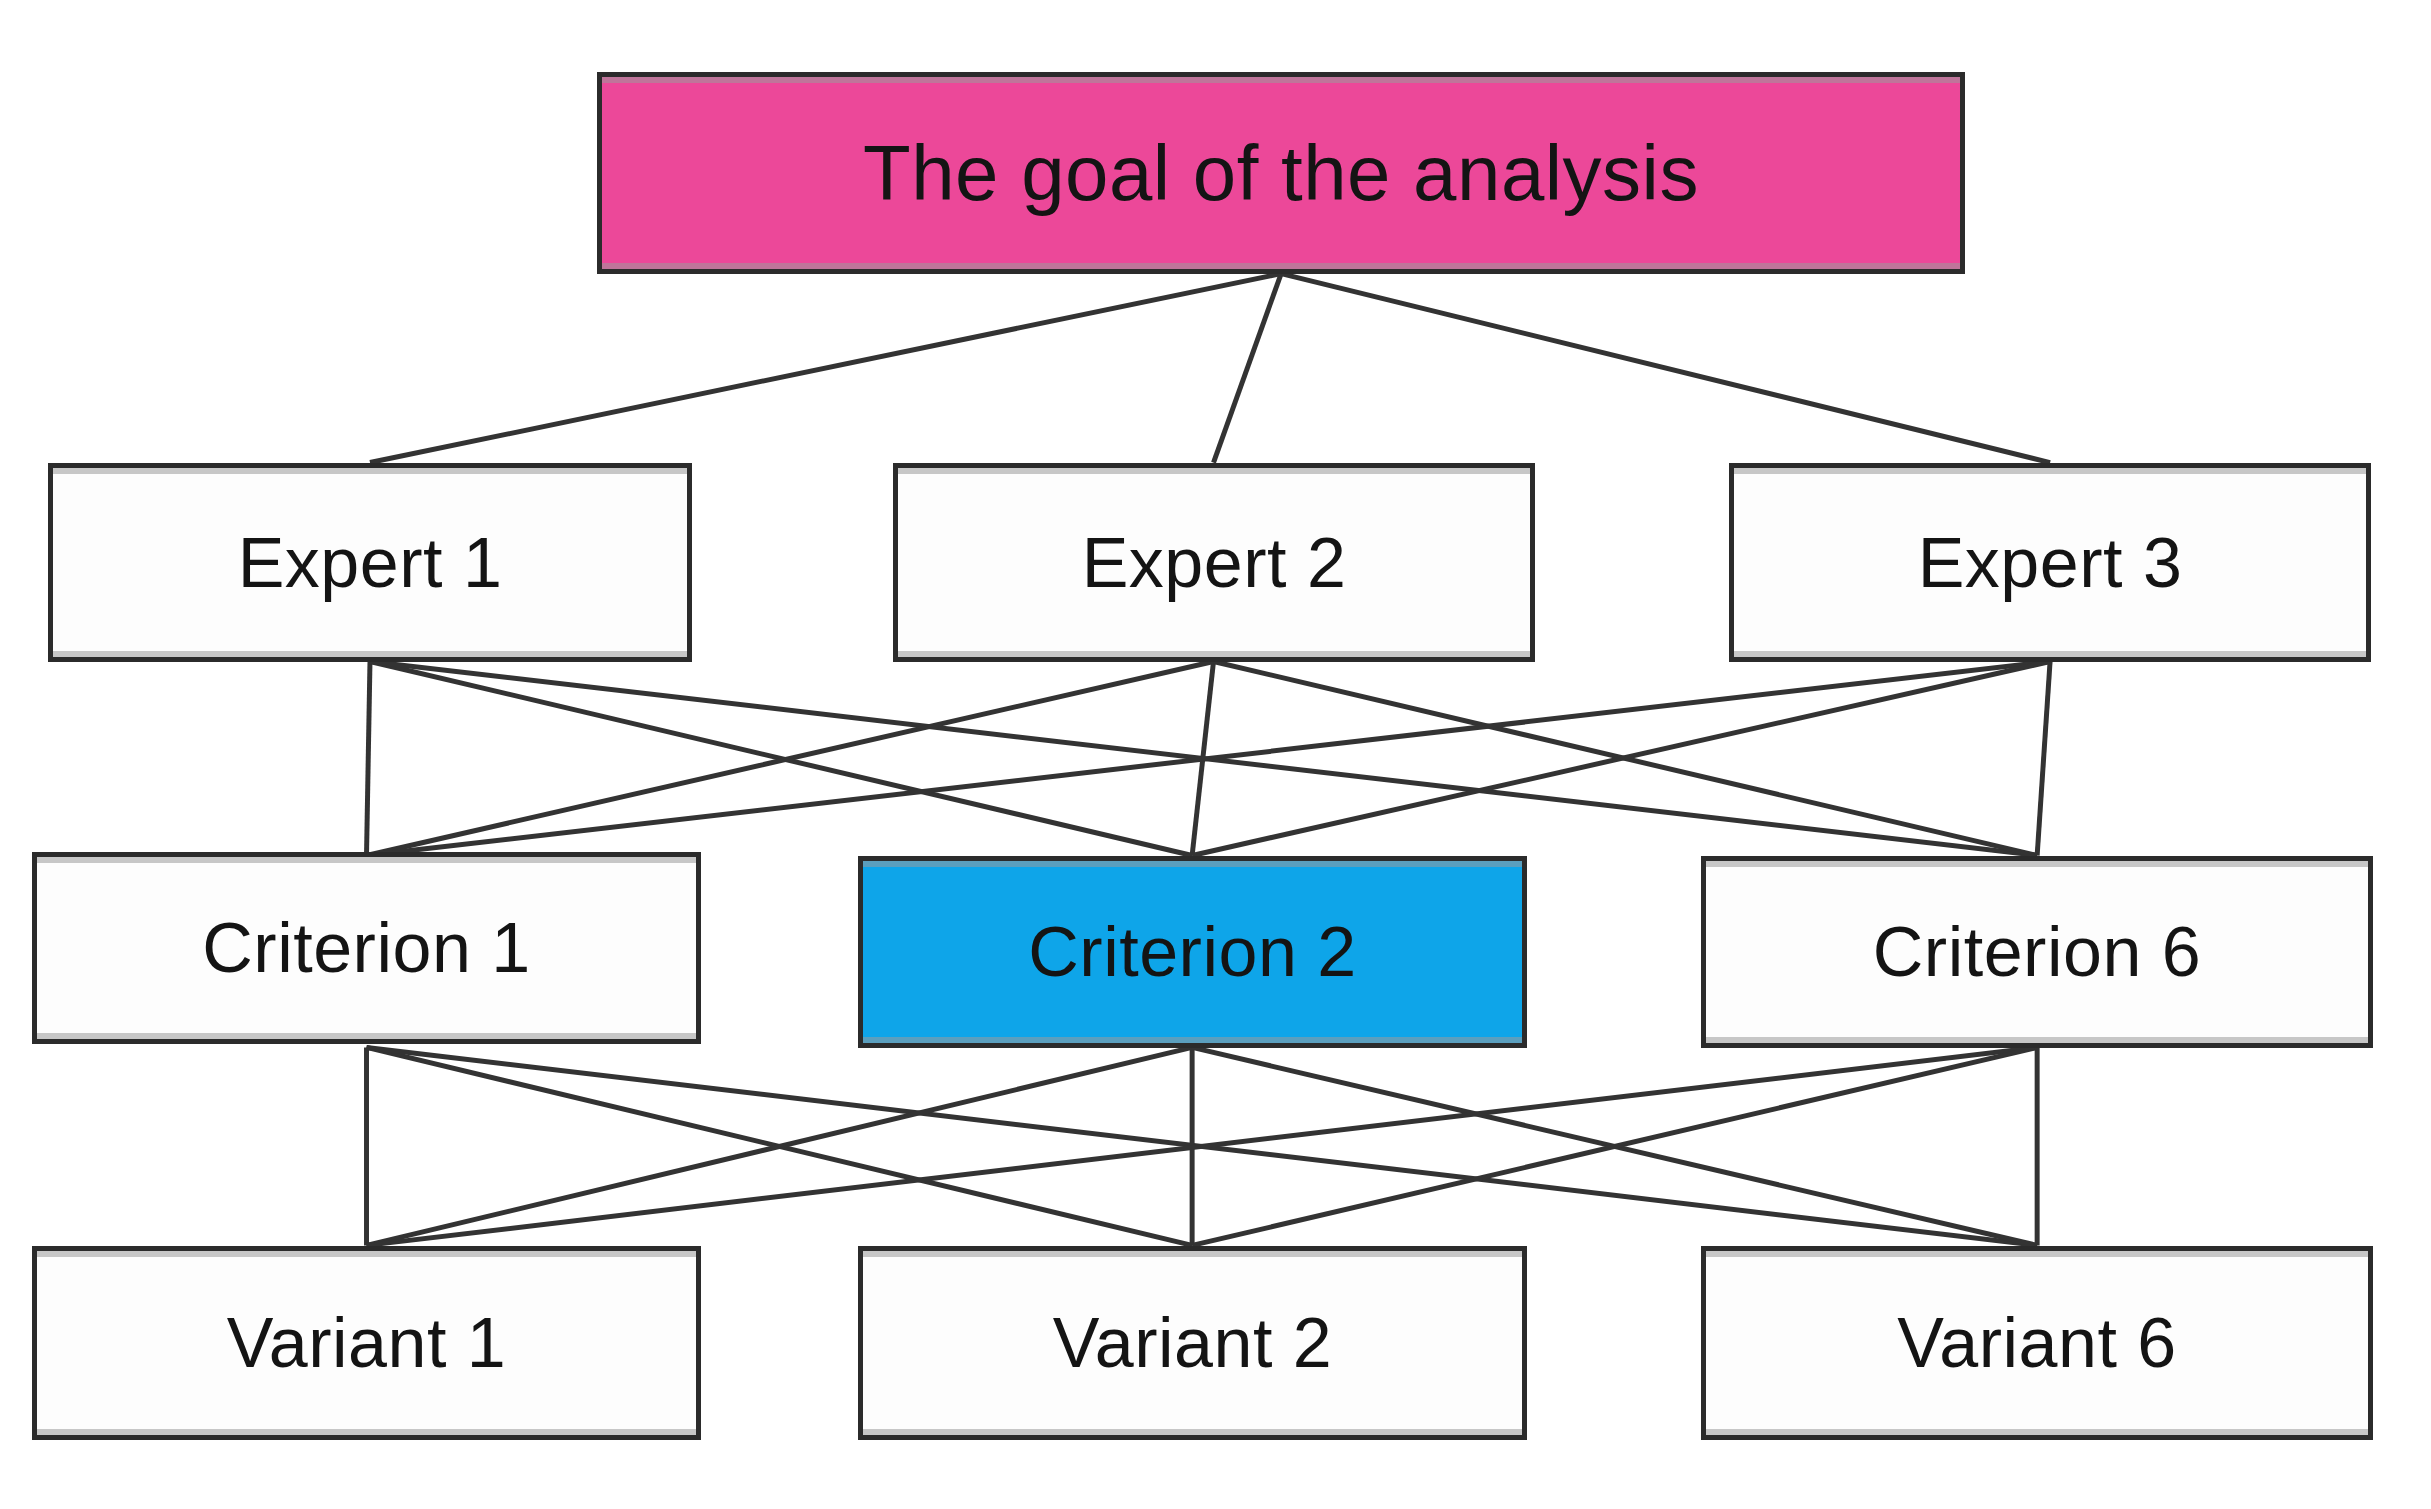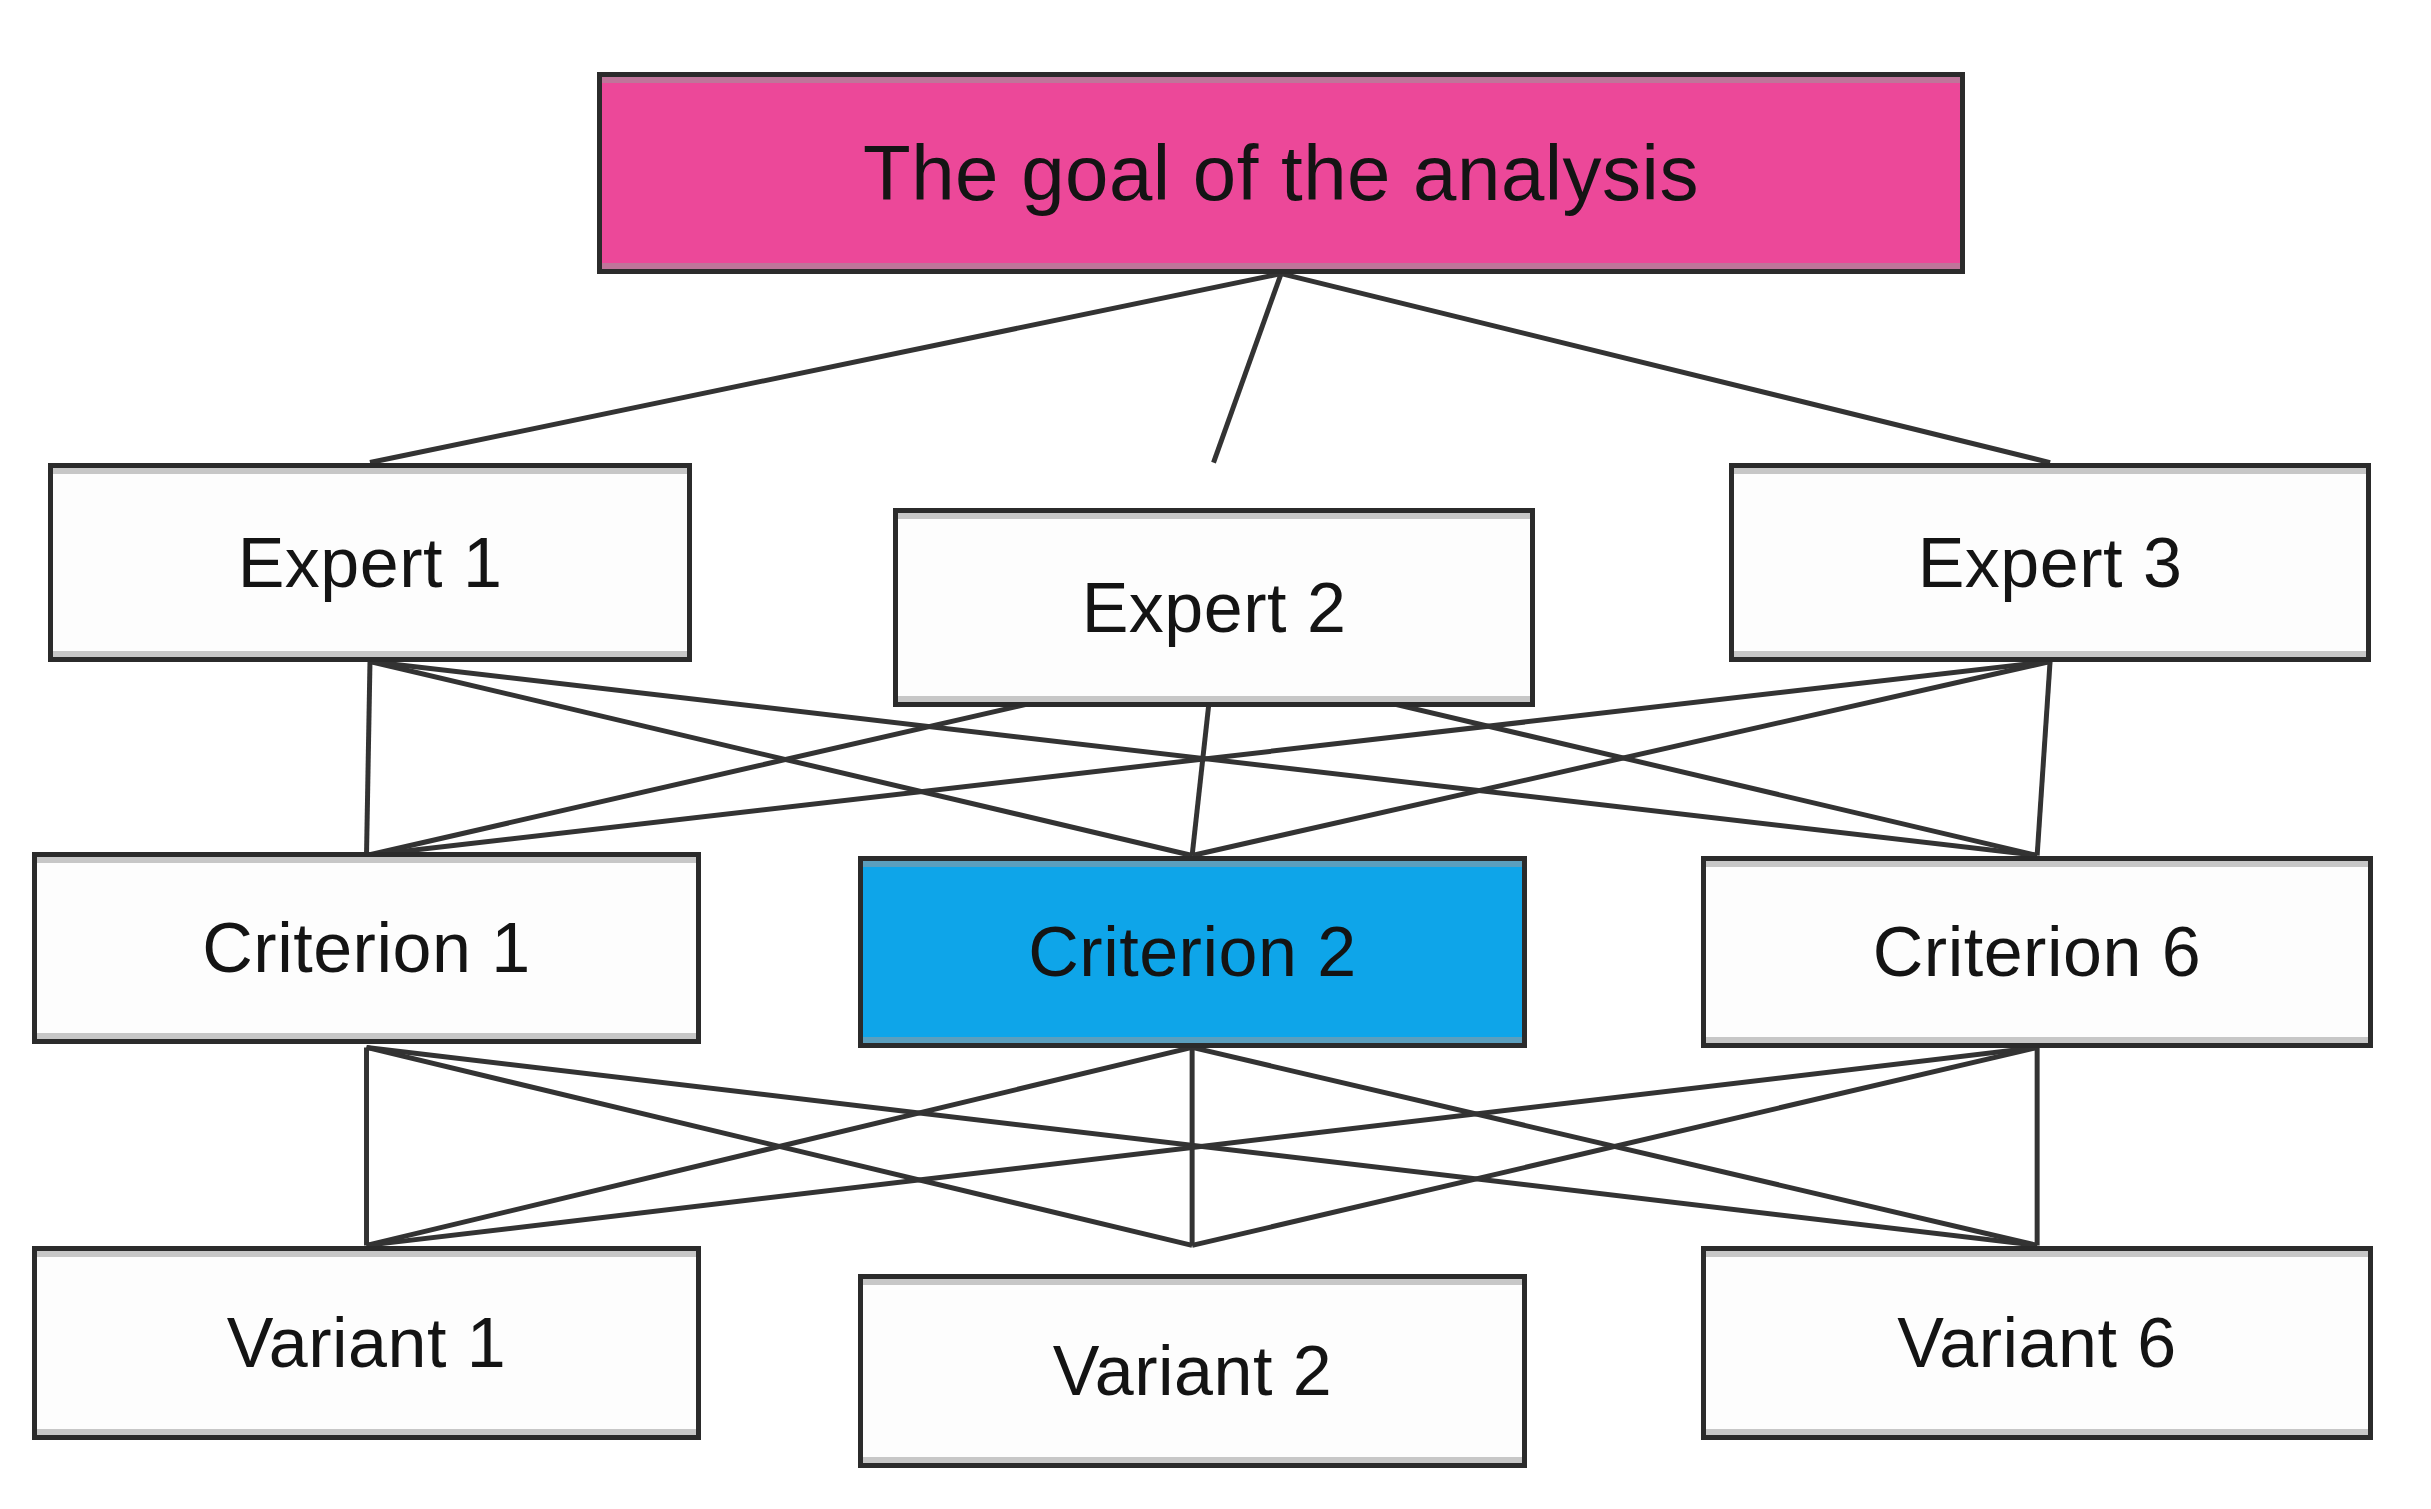--- a/index.html
+++ b/index.html
@@ -94,39 +94,39 @@
       <line x1="2047.5" y1="1053" x2="1198" y2="1252" stroke="#333333" stroke-width="5" stroke-linecap="butt"></line>
       <line x1="2047.5" y1="1053" x2="2047.5" y2="1252" stroke="#333333" stroke-width="5" stroke-linecap="butt"></line>
     </svg>
   <div id="node-layer">
       <div class="node goal" style="left: 597px; top: 72px; width: 1368px; height: 202px; border-color: rgb(43, 43, 43); background: #ec4899;">
         <span class="node-label" style="color: rgb(20, 20, 20);">The goal of the analysis</span>
       </div>
       <div class="node" style="left: 48px; top: 463px; width: 644px; height: 199px; border-color: rgb(43, 43, 43); background: rgb(253, 253, 253);">
         <span class="node-label" style="color: rgb(20, 20, 20);">Expert 1</span>
       </div>
-      <div class="node" style="left: 893px; top: 463px; width: 642px; height: 199px; border-color: rgb(43, 43, 43); background: rgb(253, 253, 253); margin-top: 45px;">
+      <div class="node" style="left: 893px; top: 463px; width: 642px; height: 199px; border-color: rgb(43, 43, 43); background: rgb(253, 253, 253);">
         <span class="node-label" style="color: rgb(20, 20, 20);">Expert 2</span>
       </div>
       <div class="node" style="left: 1729px; top: 463px; width: 642px; height: 199px; border-color: rgb(43, 43, 43); background: rgb(253, 253, 253);">
         <span class="node-label" style="color: rgb(20, 20, 20);">Expert 3</span>
       </div>
       <div class="node" style="left: 32px; top: 852px; width: 669px; height: 192px; border-color: rgb(43, 43, 43); background: rgb(253, 253, 253);">
         <span class="node-label" style="color: rgb(20, 20, 20);">Criterion 1</span>
       </div>
       <div class="node" style="left: 858px; top: 856px; width: 669px; height: 192px; border-color: rgb(43, 43, 43); background: #0ea5e9;">
         <span class="node-label" style="color: rgb(20, 20, 20);">Criterion 2</span>
       </div>
       <div class="node" style="left: 1701px; top: 856px; width: 672px; height: 192px; border-color: rgb(43, 43, 43); background: rgb(253, 253, 253);">
         <span class="node-label" style="color: rgb(20, 20, 20);">Criterion 6</span>
       </div>
       <div class="node" style="left: 32px; top: 1246px; width: 669px; height: 194px; border-color: rgb(43, 43, 43); background: rgb(253, 253, 253);">
         <span class="node-label" style="color: rgb(20, 20, 20);">Variant 1</span>
       </div>
-      <div class="node" style="left: 858px; top: 1274px; width: 669px; height: 194px; border-color: rgb(43, 43, 43); background: rgb(253, 253, 253);">
+      <div class="node" style="left: 858px; top: 1246px; width: 669px; height: 194px; border-color: rgb(43, 43, 43); background: rgb(253, 253, 253);">
         <span class="node-label" style="color: rgb(20, 20, 20);">Variant 2</span>
       </div>
       <div class="node" style="left: 1701px; top: 1246px; width: 672px; height: 194px; border-color: rgb(43, 43, 43); background: rgb(253, 253, 253);">
         <span class="node-label" style="color: rgb(20, 20, 20);">Variant 6</span>
       </div>
     </div>
 </div>
 
 
 </body></html>

